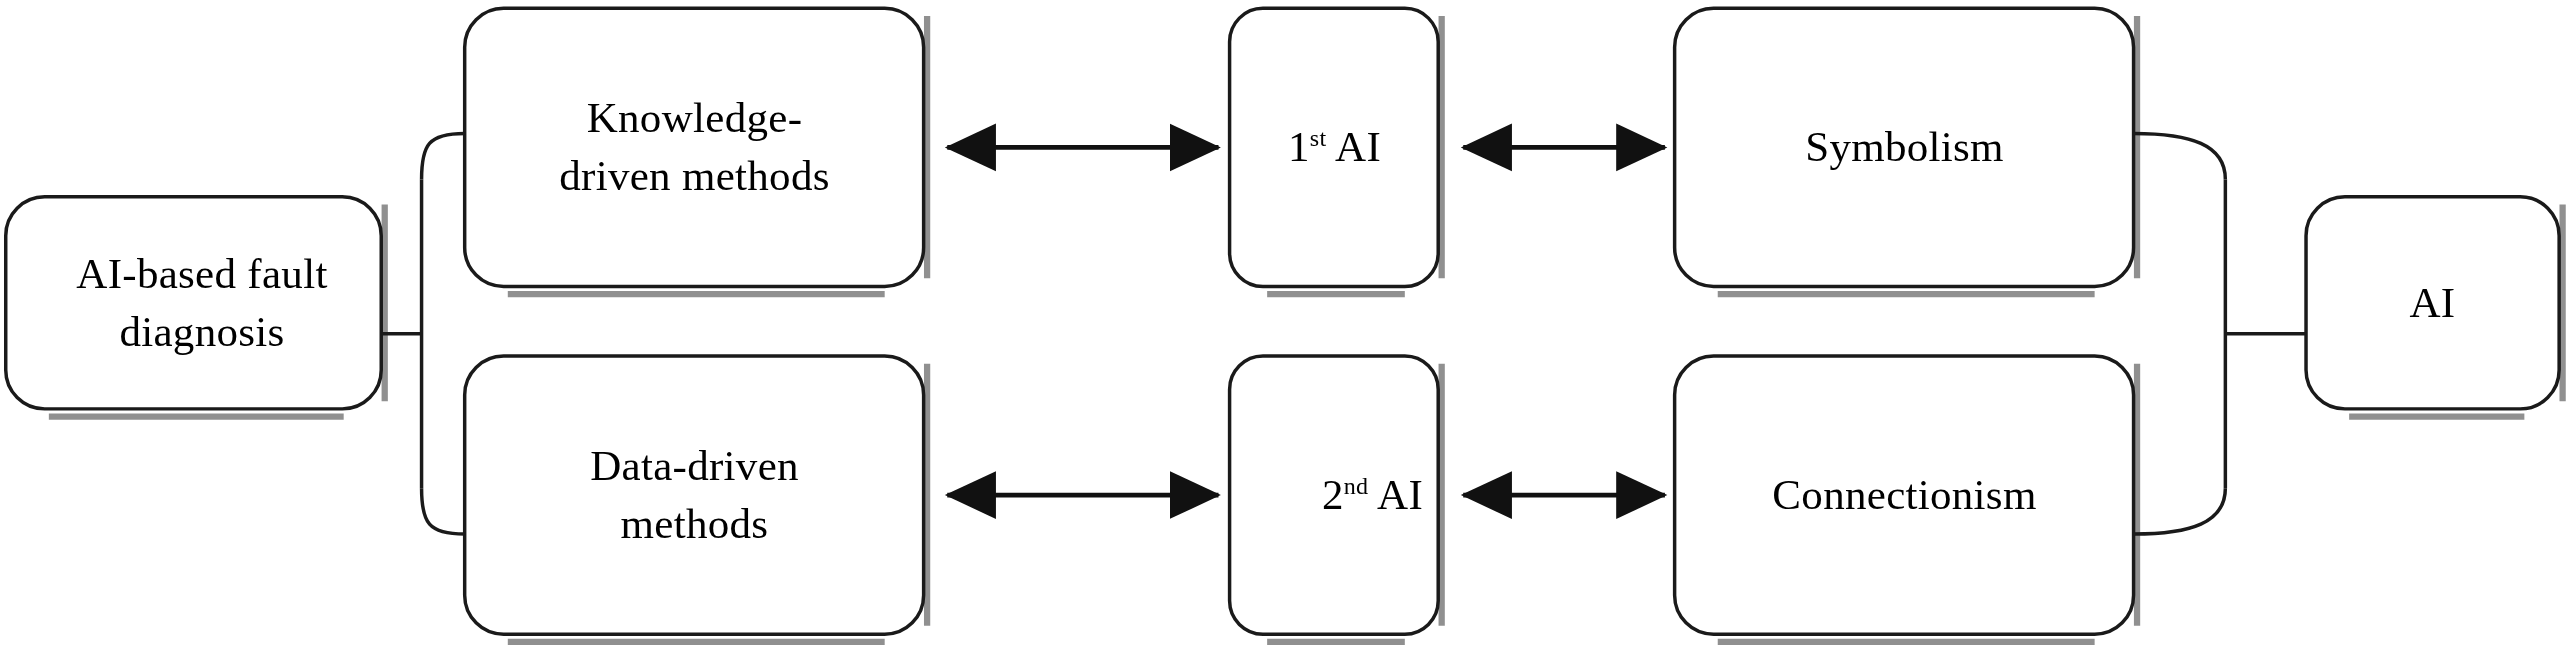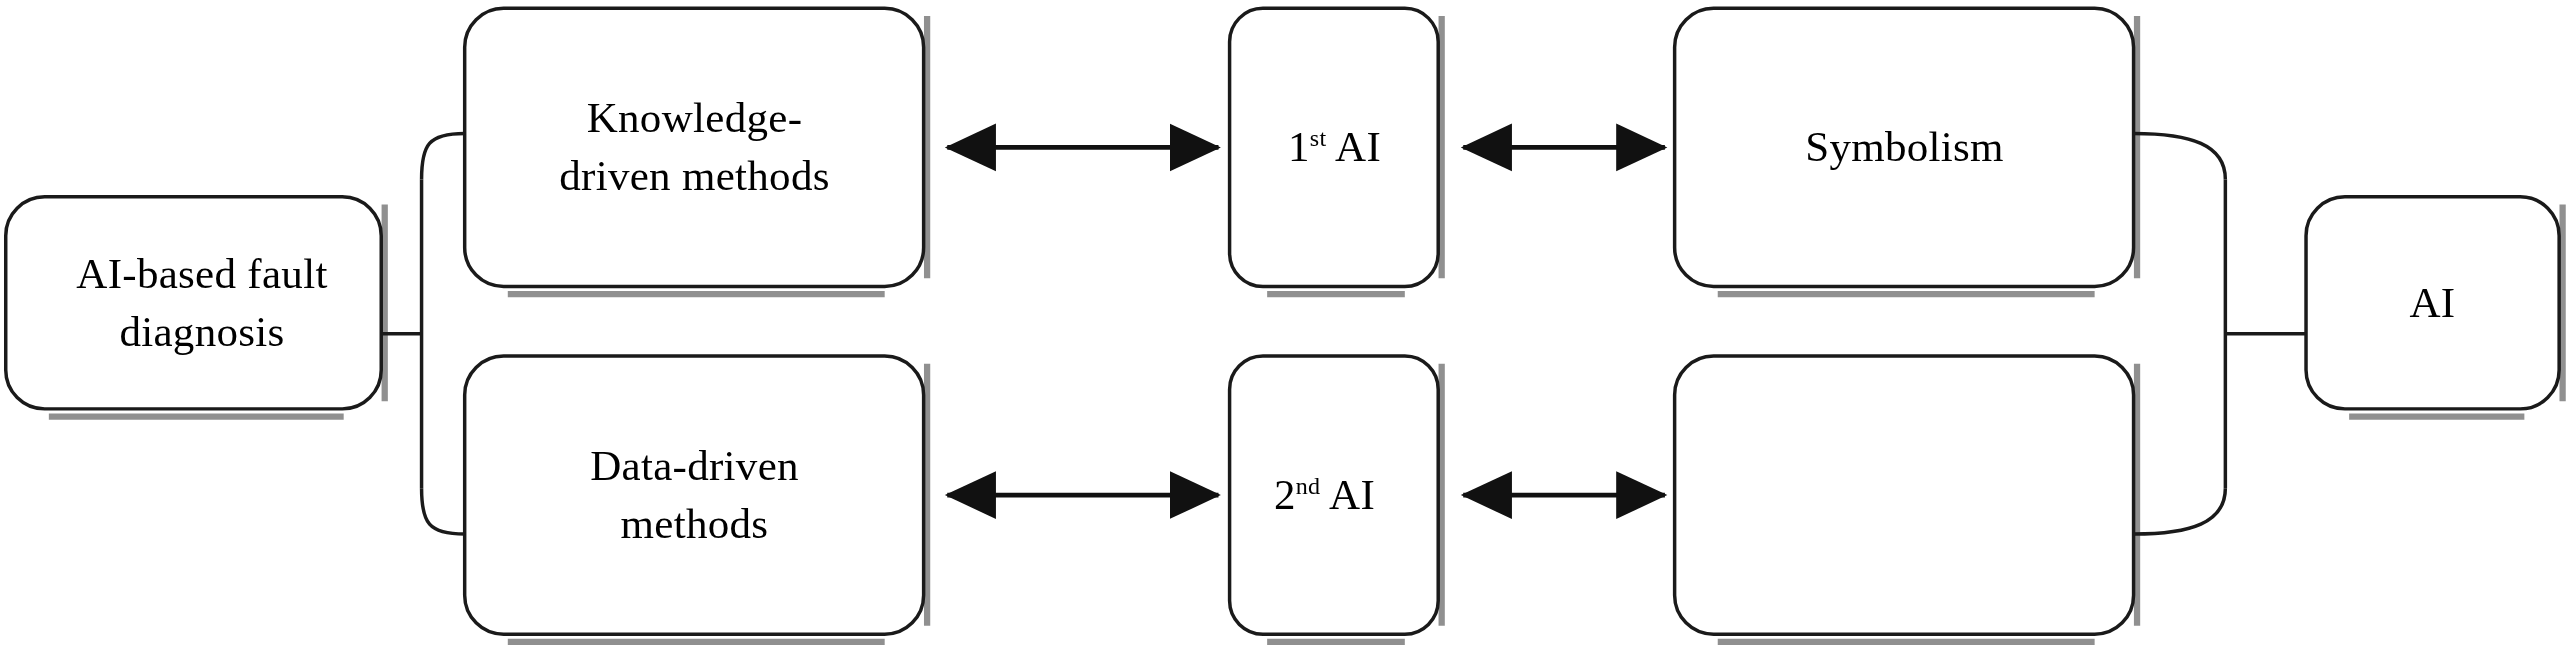--- a/index.html
+++ b/index.html
@@ -136,27 +136,30 @@
 
   <div class="node-box" style="left:465px; top:8.3px; width:459px; height:278px;">
     <span class="node-label">Knowledge-
 driven methods</span>
   </div>
 
   <div class="node-box" style="left:1230px; top:8.3px; width:209px; height:278px;">
     <span class="node-label"><span>1</span><sup>st</sup><span> AI</span></span>
   </div>
 
-  <div class="node-box" style="left:1220px; top:356px; width:209px; height:278px;text-align:right;">
+  <div class="node-box" style="left:1268px; top:356px; width:209px; height:278px;text-align:right;">
     <span class="node-label"><span>2</span><sup>nd</sup><span> AI</span></span>
   </div>
 
   <div class="node-box" style="left:1675px; top:8px; width:459px; height:278px;">
     <span class="node-label">Symbolism</span>
   </div>
 
+  <div class="node-box" style="left:1675px; top:356px; width:459px; height:278px;">
+    <span class="node-label">Connectionism</span>
+  </div>
 
   <div class="node-box" style="left:2306px; top:197px; width:253px; height:212px;">
     <span class="node-label">AI</span>
   </div>
 
 </div>
 
 
 </body></html>

